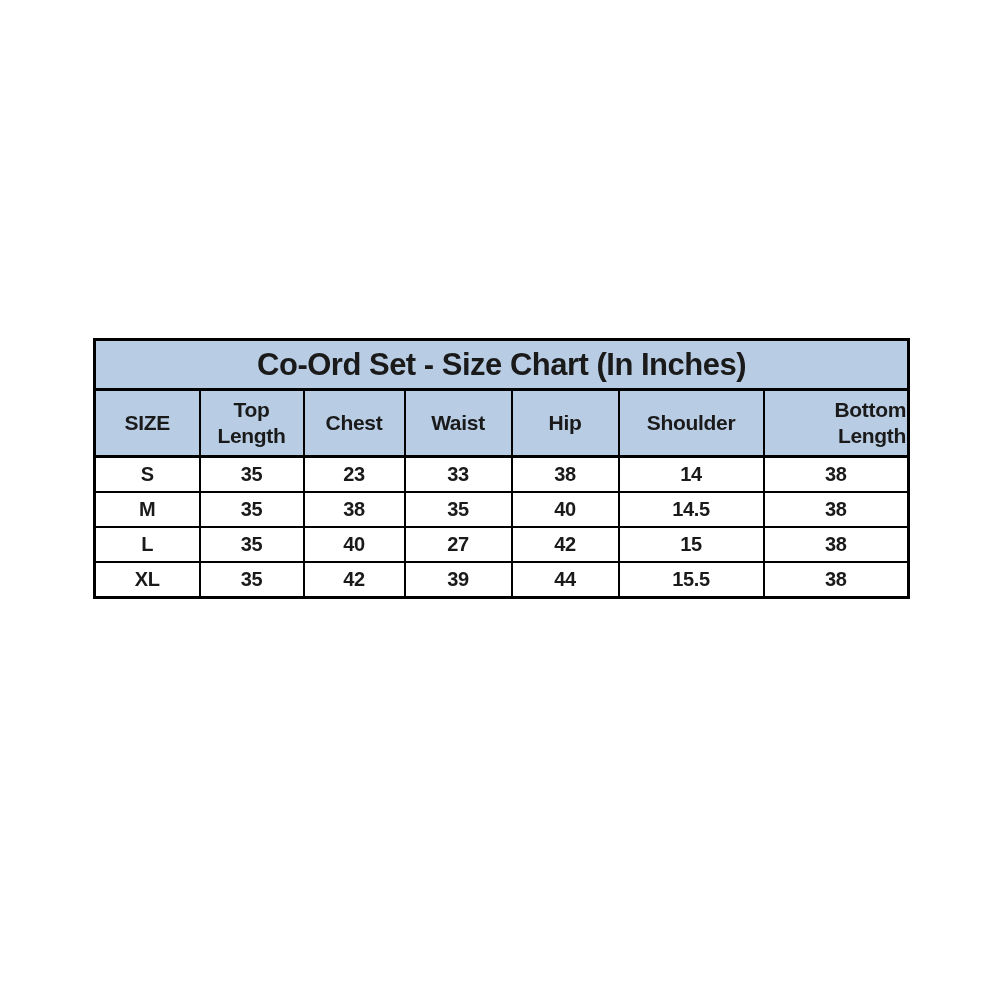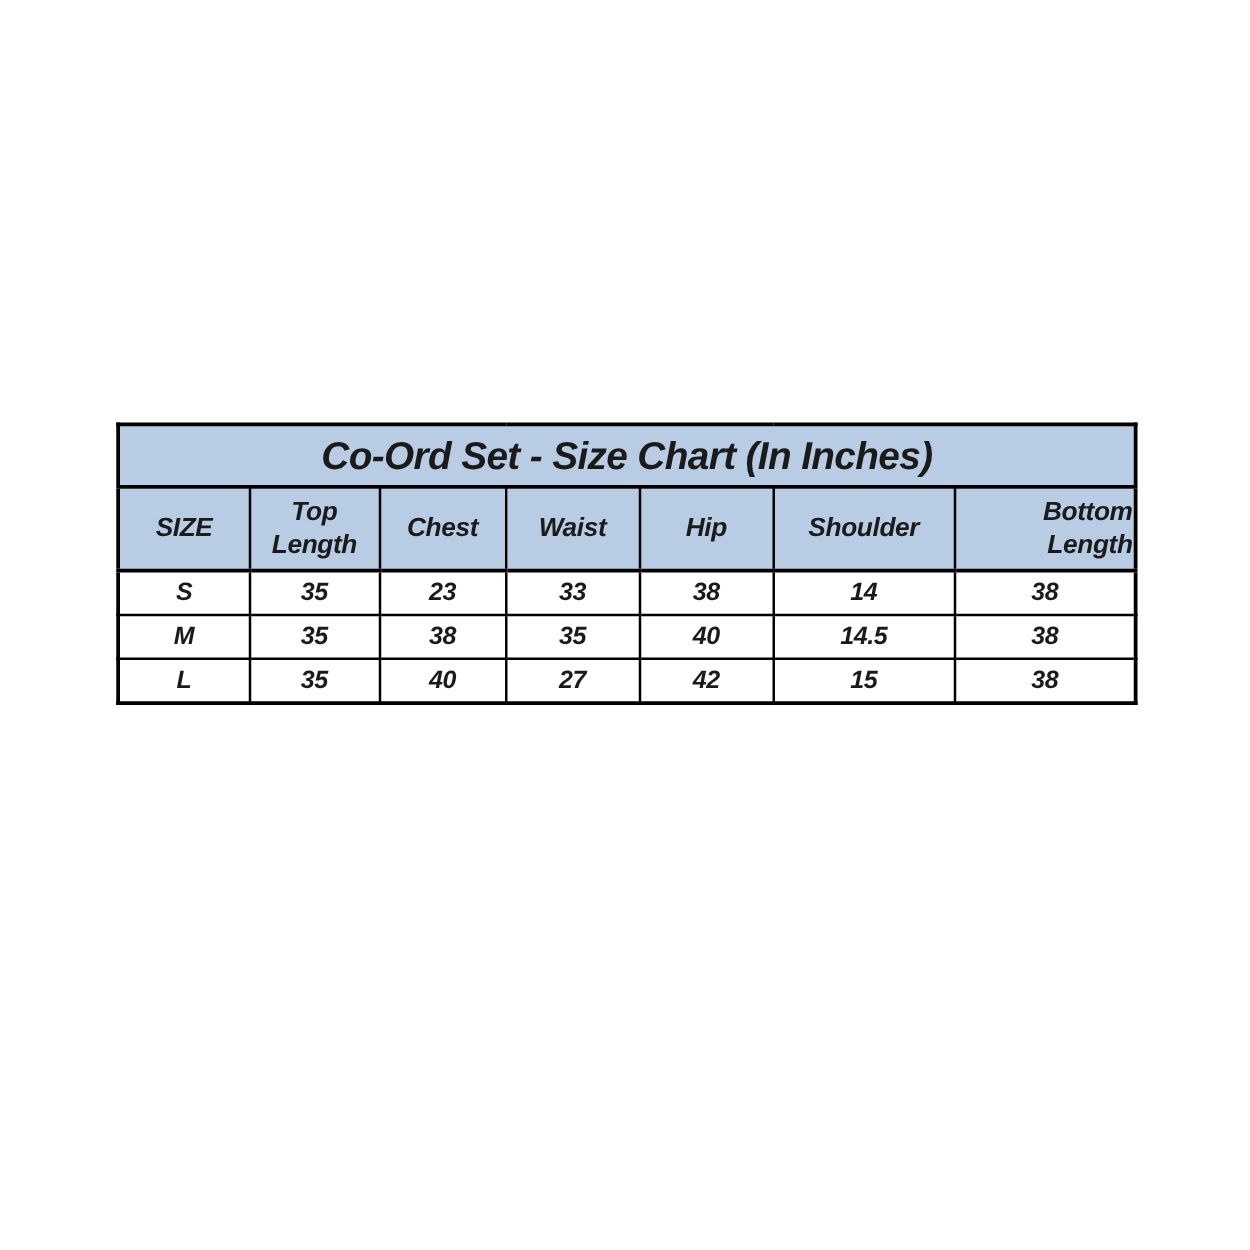--- a/index.html
+++ b/index.html
@@ -29,21 +29,20 @@
   col.c4 { width: 107px; }
   col.c5 { width: 145px; }
   col.c6 { width: 145px; }
 
   .size-chart th, .size-chart td {
     border: 2px solid #000000;
     text-align: center;
     vertical-align: middle;
     color: #1a1a1a;
     overflow: hidden;
-    font-style: italic;
   }
   tr.title-row th {
     height: 45px;
     background: #b8cce4;
     font-size: 31px;
     font-weight: bold;
     letter-spacing: -0.5px;
     border-bottom: 3px solid #000000;
   }
   tr.header-row th {
@@ -133,15 +132,24 @@
         </tr>
         <tr>
           <td>L</td>
           <td>35</td>
           <td>40</td>
           <td>27</td>
           <td>42</td>
           <td>15</td>
           <td>38</td>
         </tr>
+        <tr>
+          <td>XL</td>
+          <td>35</td>
+          <td>42</td>
+          <td>39</td>
+          <td>44</td>
+          <td>15.5</td>
+          <td>38</td>
+        </tr>
       </tbody>
   </table>
 </div>
 
 </body></html>

